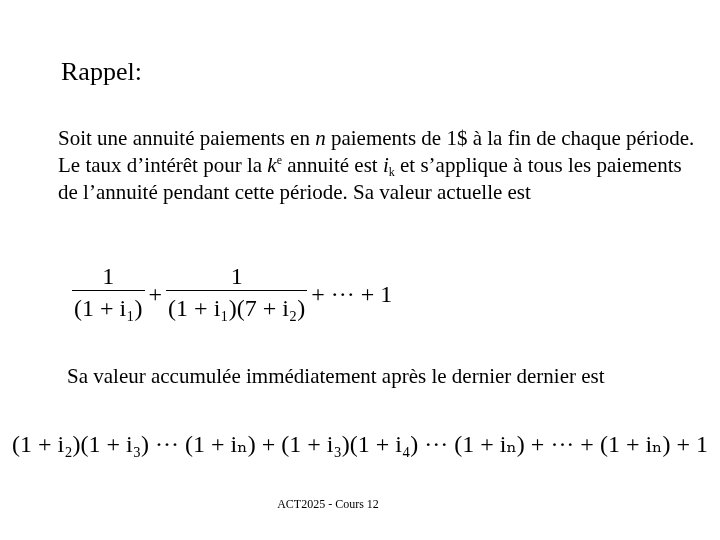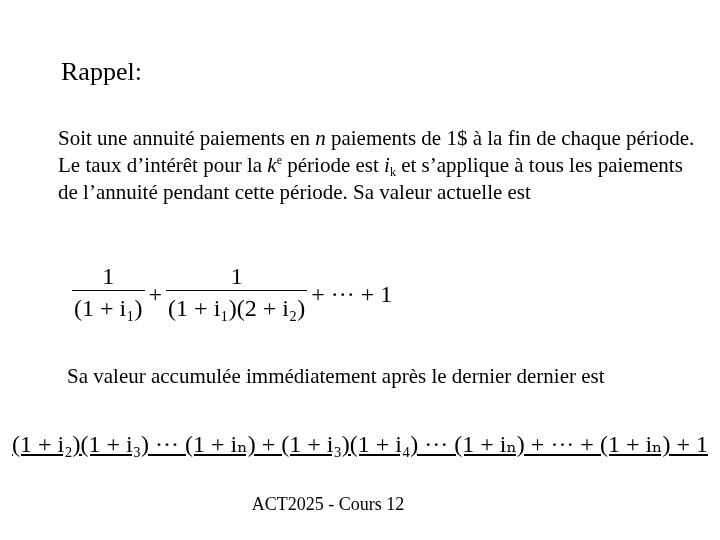--- a/index.html
+++ b/index.html
@@ -12,39 +12,39 @@
     .para { left: 58px; top: 125px; width: 640px; font-size: 21px; line-height: 27px; }
     .para sup { font-size: 12px; vertical-align: 8px; line-height: 0; }
     .para sub { font-size: 12px; vertical-align: -4px; line-height: 0; }
     .math { font-family: "Liberation Serif", "DejaVu Serif", serif; font-size: 24px; }
     .eq1 { left: 72px; top: 262px; display: flex; align-items: center; }
     .frac { display: inline-flex; flex-direction: column; align-items: center; }
     .frac .num { line-height: 28px; padding: 0 2px; }
     .frac .den { border-top: 1.3px solid #000; line-height: 30px; padding: 2px 2px; }
     .op { padding: 0 4px; line-height: 30px; margin-top: 0px; }
     .para2 { left: 67px; top: 360px; width: 620px; font-size: 21px; line-height: 32px; }
-    .eq2 { left: 12px; top: 428px; white-space: nowrap; line-height: 32px; text-decoration: underline; }
-    .footer { left: 0; width: 656px; top: 495px; text-align: center; font-size: 18px; line-height: 18px; }
+    .eq2 { left: 12px; top: 428px; white-space: nowrap; line-height: 32px; }
+    .footer { left: 0; width: 656px; top: 495px; text-align: center; font-size: 12px; line-height: 18px; }
   </style>
 </head>
 <body>
 
 <div class="abs title">Rappel:</div>
 
-<div class="abs para"><span>Soit une annuité paiements en </span><i>n</i><span> paiements de 1$ à la fin de chaque période.  Le taux d’intérêt pour la </span><i>k</i><sup>e</sup><span> période est </span><i>i</i><sub>k</sub><span> et s’applique à tous les paiements de l’annuité pendant cette période. Sa valeur actuelle est</span></div>
+<div class="abs para"><span>Soit une annuité paiements en </span><i>n</i><span> paiements de 1$ à la fin de chaque période.  Le taux d’intérêt pour la </span><i>k</i><sup>e</sup><span> annuité est </span><i>i</i><sub>k</sub><span> et s’applique à tous les paiements de l’annuité pendant cette période. Sa valeur actuelle est</span></div>
 
 <div class="abs eq1 math">
   <span class="frac">
     <span class="num">1</span>
     <span class="den">(1 + i₁)</span>
   </span>
   <span class="op">+</span>
   <span class="frac">
     <span class="num">1</span>
-    <span class="den">(1 + i₁)(2 + i₂)</span>
+    <span class="den">(1 + i₁)(7 + i₂)</span>
   </span>
   <span class="op">+ ··· +</span>
   <span class="frac">
     <span class="num">1</span>
   </span>
 </div>
 
 <div class="abs para2">Sa valeur accumulée immédiatement après le  dernier dernier est</div>
 
 <div class="abs eq2 math">(1 + i₂)(1 + i₃) ··· (1 + iₙ) + (1 + i₃)(1 + i₄) ··· (1 + iₙ) + ··· + (1 + iₙ) + 1</div>

